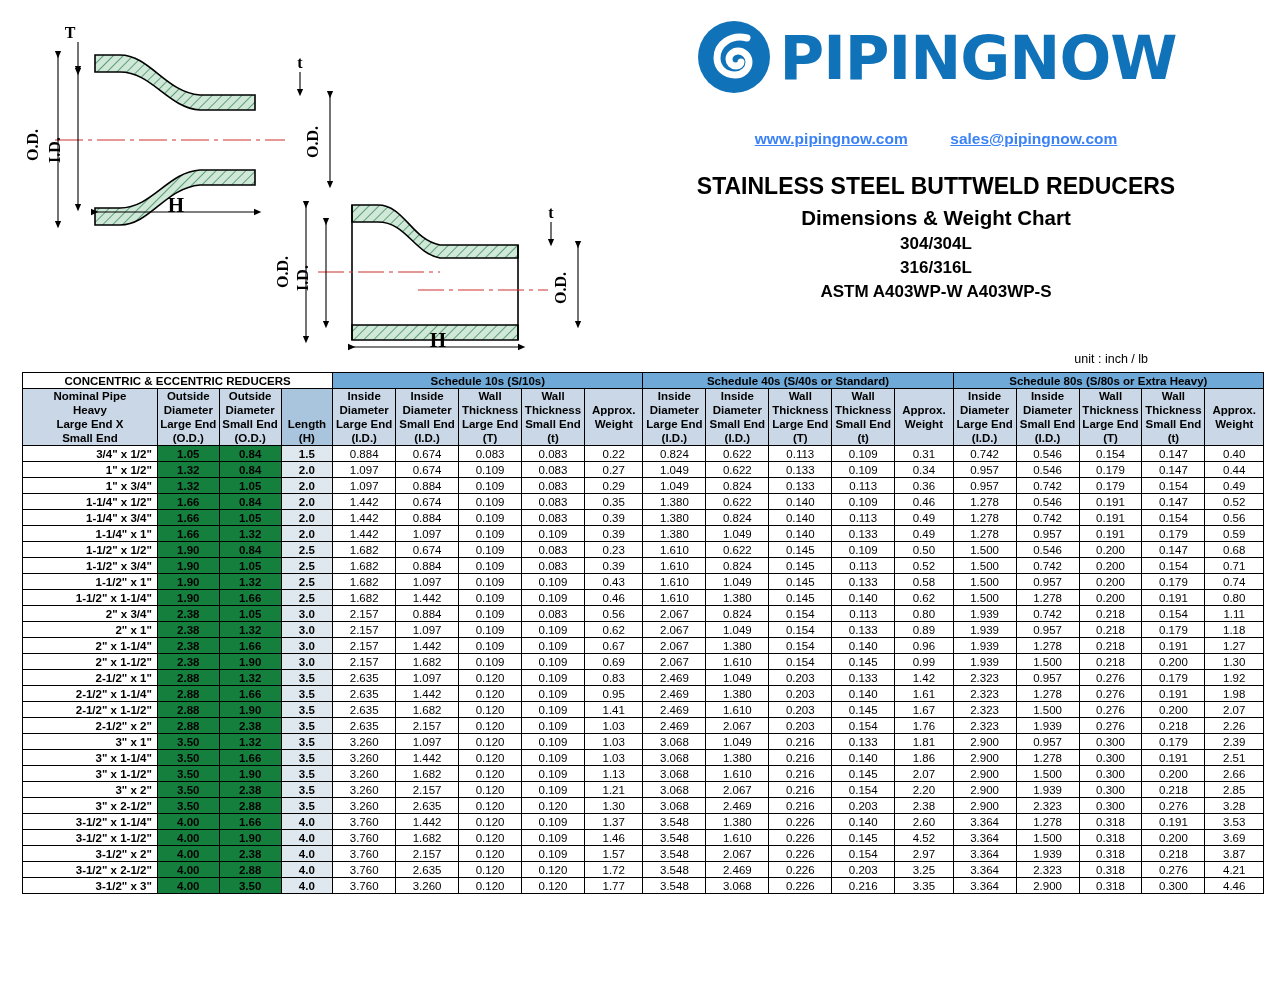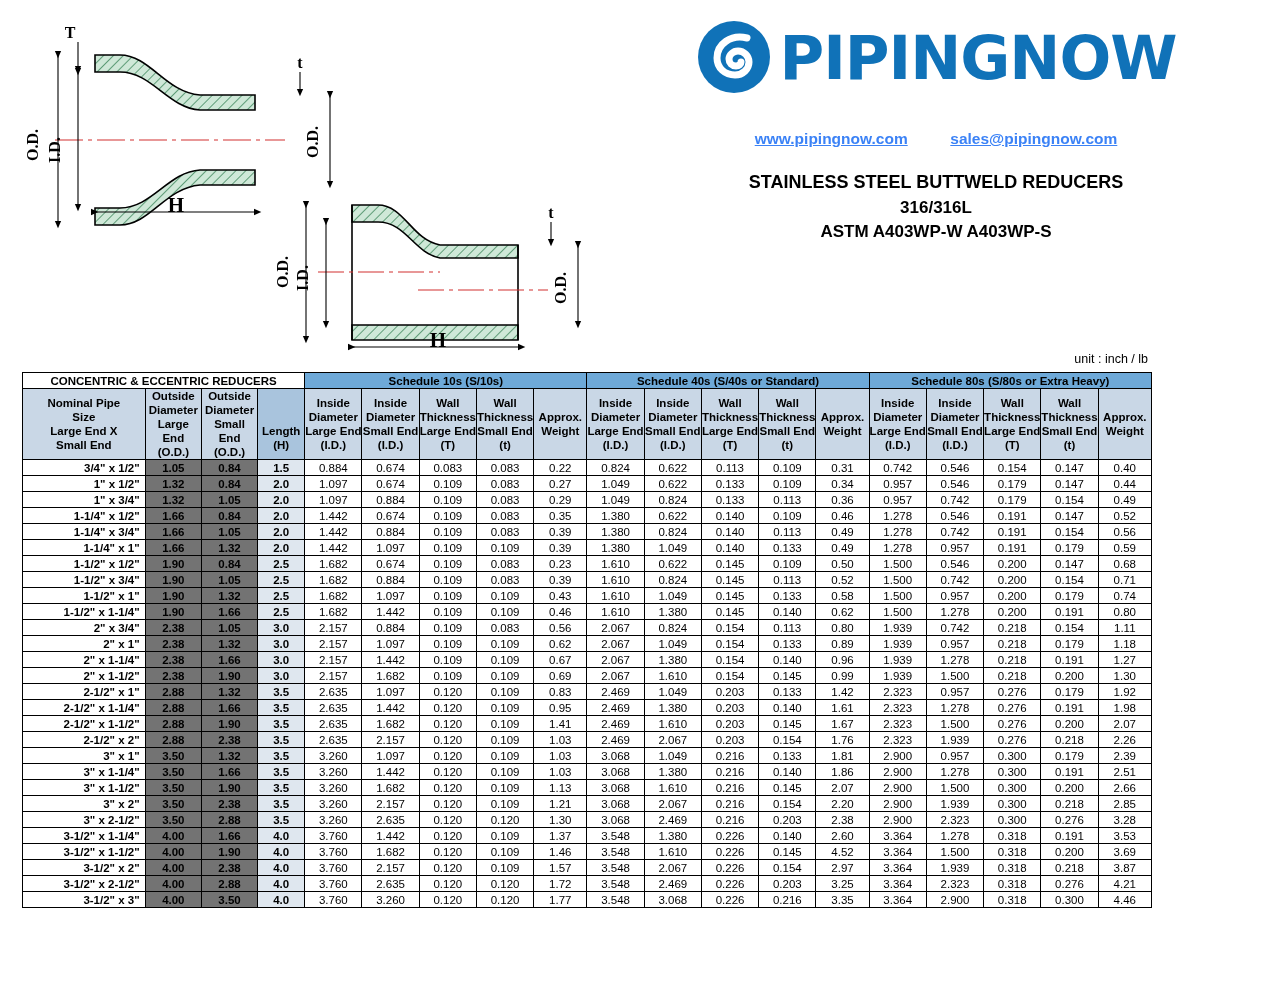--- a/index.html
+++ b/index.html
@@ -63,21 +63,21 @@
     color: #3b82f6;
     text-decoration: underline;
   }
   .link-gap { display: inline-block; width: 34px; }
 
   .title-block {
     margin-top: 22px;
     line-height: 1.42;
   }
   .title-1 {
-    font-size: 18px;
+    font-size: 23px;
     font-weight: bold;
   }
   .title-2 {
     font-size: 20.5px;
     font-weight: bold;
   }
   .title-3, .title-4, .title-5 {
     font-size: 17px;
     font-weight: bold;
   }
@@ -85,21 +85,21 @@
   .unit-note {
     position: absolute;
     right: 132px;
     top: 352px;
     font-size: 12.5px;
   }
 
   
   table.chart {
     border-collapse: collapse;
-    width: 1130px;
+    width: 1242px;
     margin-left: 22px;
     table-layout: fixed;
   }
   table.chart td, table.chart th {
     border: 1px solid #000;
     font-size: 11.5px;
     padding: 0;
     height: 15px;
     text-align: center;
     vertical-align: middle;
@@ -128,21 +128,21 @@
   .hdr td.shade-blue { background: #a9c4dd; }
 
   
   tr.data td { background: #ffffff; }
   tr.data td.c-size {
     text-align: right;
     padding-right: 5px;
     font-weight: bold;
     background: #ffffff;
   }
-  tr.data td.c-od { font-weight: bold; background: #737373; }
+  tr.data td.c-od { font-weight: bold; background: #15803d; }
   tr.data td.c-len { font-weight: bold; background: #dfe7ef; }
 
   
   .dim-label {
     font-size: 16px;
     font-weight: bold;
     font-family: "Liberation Serif", serif;
   }
 </style>
 </head>
@@ -229,20 +229,22 @@
     </div>
 
     <div class="links">
       <a href="#">www.pipingnow.com</a>
       <span class="link-gap"></span>
       <a href="#">sales@pipingnow.com</a>
     </div>
 
     <div class="title-block">
       <div class="title-1">STAINLESS STEEL BUTTWELD REDUCERS</div>
+      <div class="title-2">Dimensions &amp; Weight Chart</div>
+      <div class="title-3">304/304L</div>
       <div class="title-4">316/316L</div>
       <div class="title-5">ASTM A403WP-W   A403WP-S</div>
     </div>
   </div>
 
   <div class="unit-note">unit : inch / lb</div>
 </div>
 
 <table class="chart">
   <colgroup>
@@ -269,21 +271,21 @@
   <thead>
     <tr>
       <td class="grp left" colspan="4">CONCENTRIC &amp; ECCENTRIC REDUCERS</td>
       <td class="grp" colspan="5">Schedule 10s    (S/10s)</td>
       <td class="grp" colspan="5">Schedule 40s    (S/40s or Standard)</td>
       <td class="grp" colspan="5">Schedule 80s    (S/80s or Extra Heavy)</td>
     </tr>
     <tr class="hdr" id="hdr-row">
         <td>
           <div>Nominal Pipe</div>
-          <div>Size</div>
+          <div>Heavy</div>
           <div>Large End X</div>
           <div>Small End</div>
         </td>
         <td>
           <div>Outside</div>
           <div>Diameter</div>
           <div>Large End</div>
           <div>(O.D.)</div>
         </td>
         <td>

